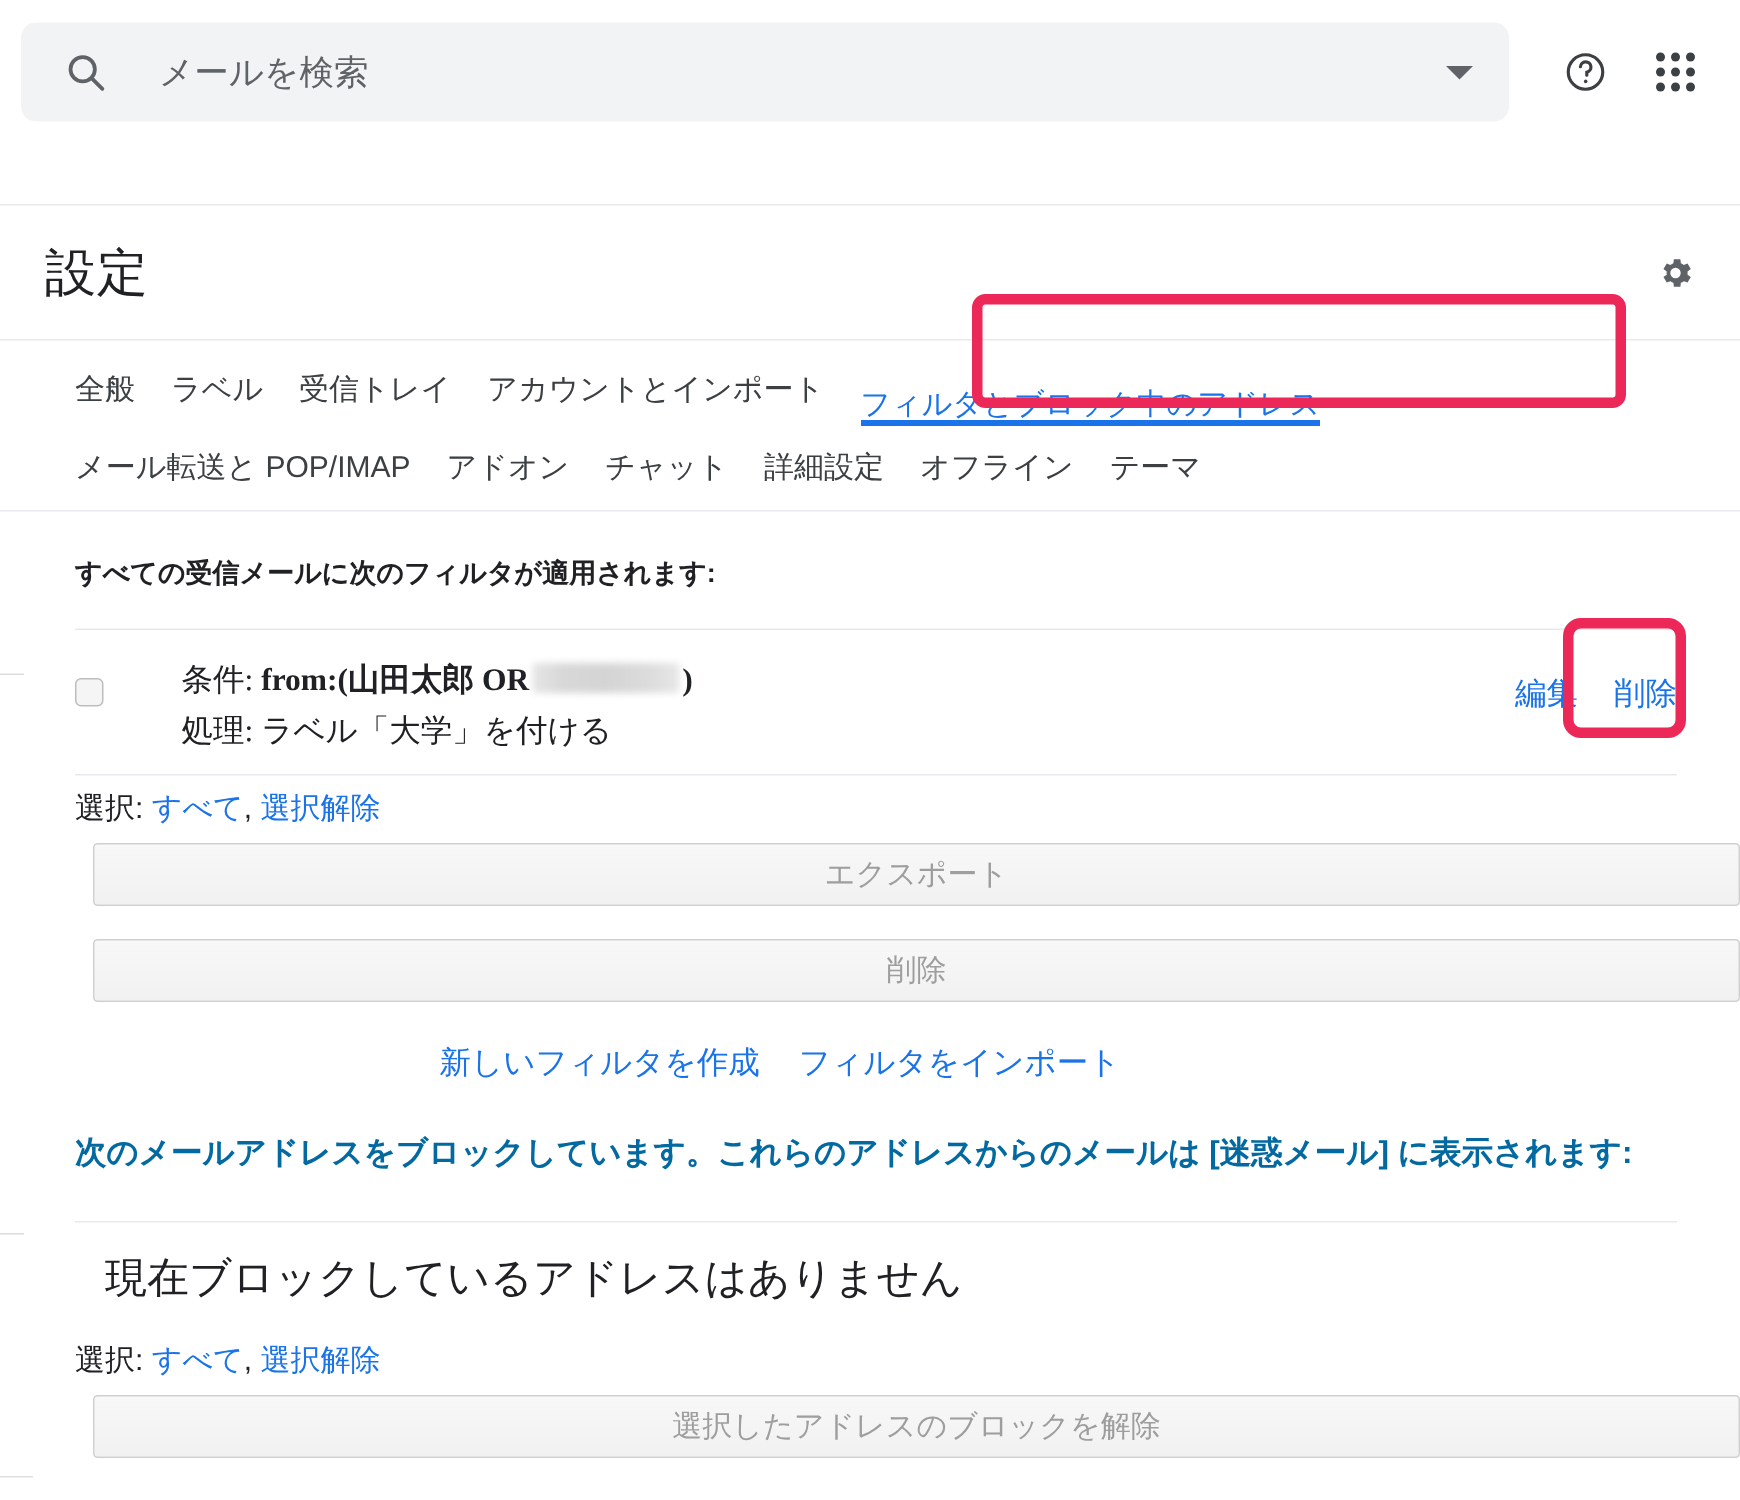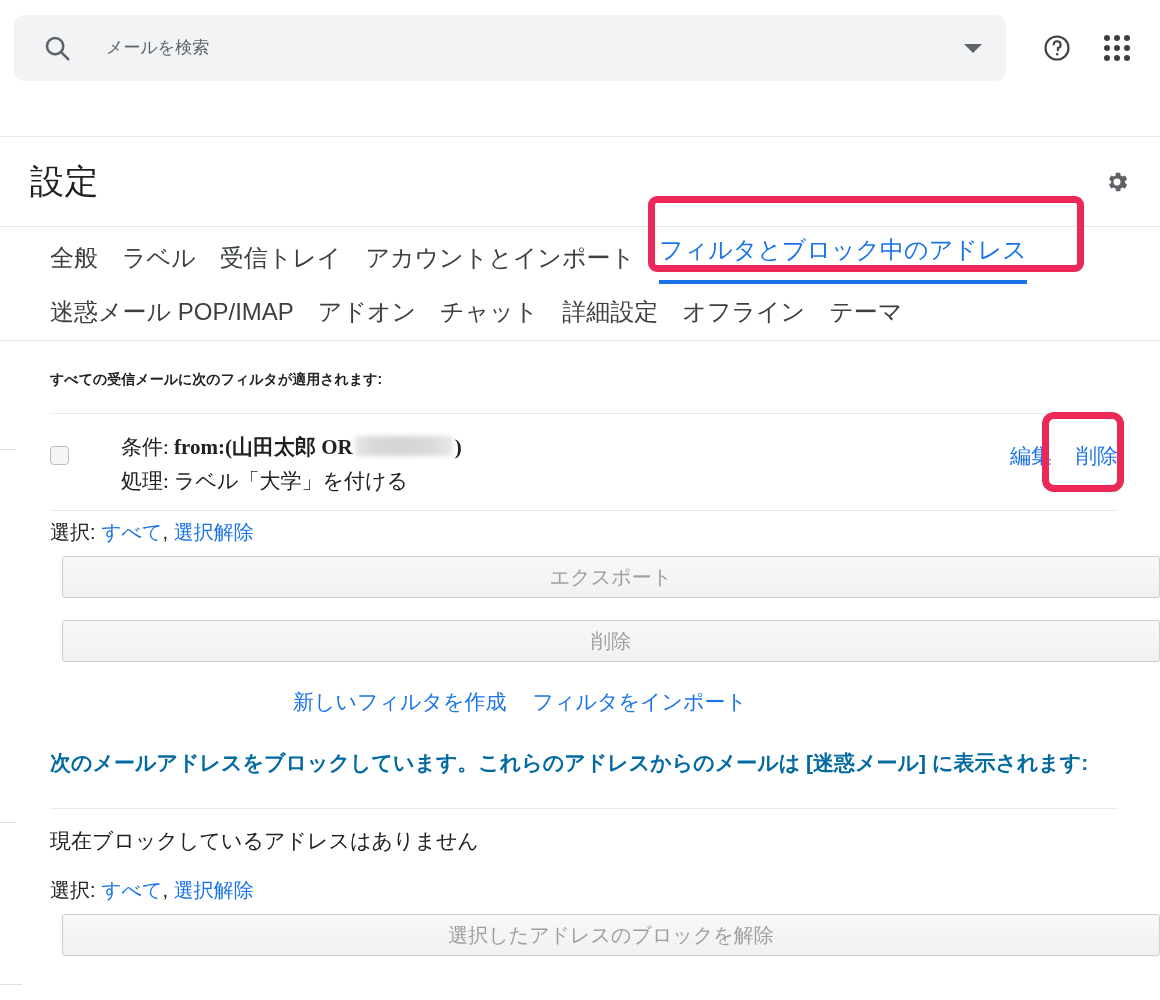--- a/index.html
+++ b/index.html
@@ -41,21 +41,21 @@
     height: 30px;
     flex: 0 0 auto;
     color: #5f6368;
   }
   .search-input {
     flex: 1 1 auto;
     border: none;
     outline: none;
     background: transparent;
     font-family: "Liberation Sans", "DejaVu Sans", sans-serif;
-    font-size: 17px;
+    font-size: 23px;
     color: #202124;
     margin-left: 34px;
     padding: 0;
   }
   .search-input::placeholder { color: #5f6368; opacity: 1; }
   .search-caret {
     flex: 0 0 auto;
     width: 0; height: 0;
     border-left: 9px solid transparent;
     border-right: 9px solid transparent;
@@ -120,39 +120,39 @@
     align-items: flex-end;
     padding-left: 50px;
     height: 57px;
     gap: 24px;
   }
   .tabs-row.second {
     height: 56px;
     align-items: center;
   }
   .tab {
-    font-size: 24px;
+    font-size: 20px;
     color: #3c4043;
     white-space: nowrap;
     padding-bottom: 14px;
     line-height: 1;
   }
   .tabs-row.second .tab { padding-bottom: 0; }
   .tab.active {
     color: #1a73e8;
     border-bottom: 4px solid #1a73e8;
-    padding-bottom: 18px;
+    padding-bottom: 0;
   }
 
   
   .content {
     padding: 0 0 0 0;
   }
   .section-heading {
-    font-size: 14px;
+    font-size: 18px;
     font-weight: bold;
     color: #202124;
     padding: 28px 0 0 50px;
     line-height: 1.55;
   }
   .wrap-heading {
     font-size: 21px;
     font-weight: bold;
     color: #0369a1;
     padding: 26px 40px 0 50px;
@@ -237,23 +237,24 @@
     line-height: 1.2;
   }
   .center-links {
     display: flex;
     justify-content: center;
     gap: 26px;
     padding: 26px 0 0 0;
     padding-right: 120px;
   }
   .plain-text {
-    font-size: 21px;
+    font-size: 28px;
     color: #202124;
     padding: 18px 0 0 50px;
+    margin-left: 20px;
   }
 
   
   .annot {
     position: absolute;
     border: 7px solid #ec2859;
     border-radius: 9px;
     pointer-events: none;
     box-sizing: border-box;
   }
@@ -325,21 +326,21 @@
 
 <div class="tabs-wrap">
   <div class="tabs-row">
     <div class="tab">全般</div>
     <div class="tab">ラベル</div>
     <div class="tab">受信トレイ</div>
     <div class="tab">アカウントとインポート</div>
     <div class="tab active">フィルタとブロック中のアドレス</div>
   </div>
   <div class="tabs-row second">
-    <div class="tab">迷惑メール POP/IMAP</div>
+    <div class="tab">メール転送と POP/IMAP</div>
     <div class="tab">アドオン</div>
     <div class="tab">チャット</div>
     <div class="tab">詳細設定</div>
     <div class="tab">オフライン</div>
     <div class="tab">テーマ</div>
   </div>
 </div>
 
 <div class="content">
 

